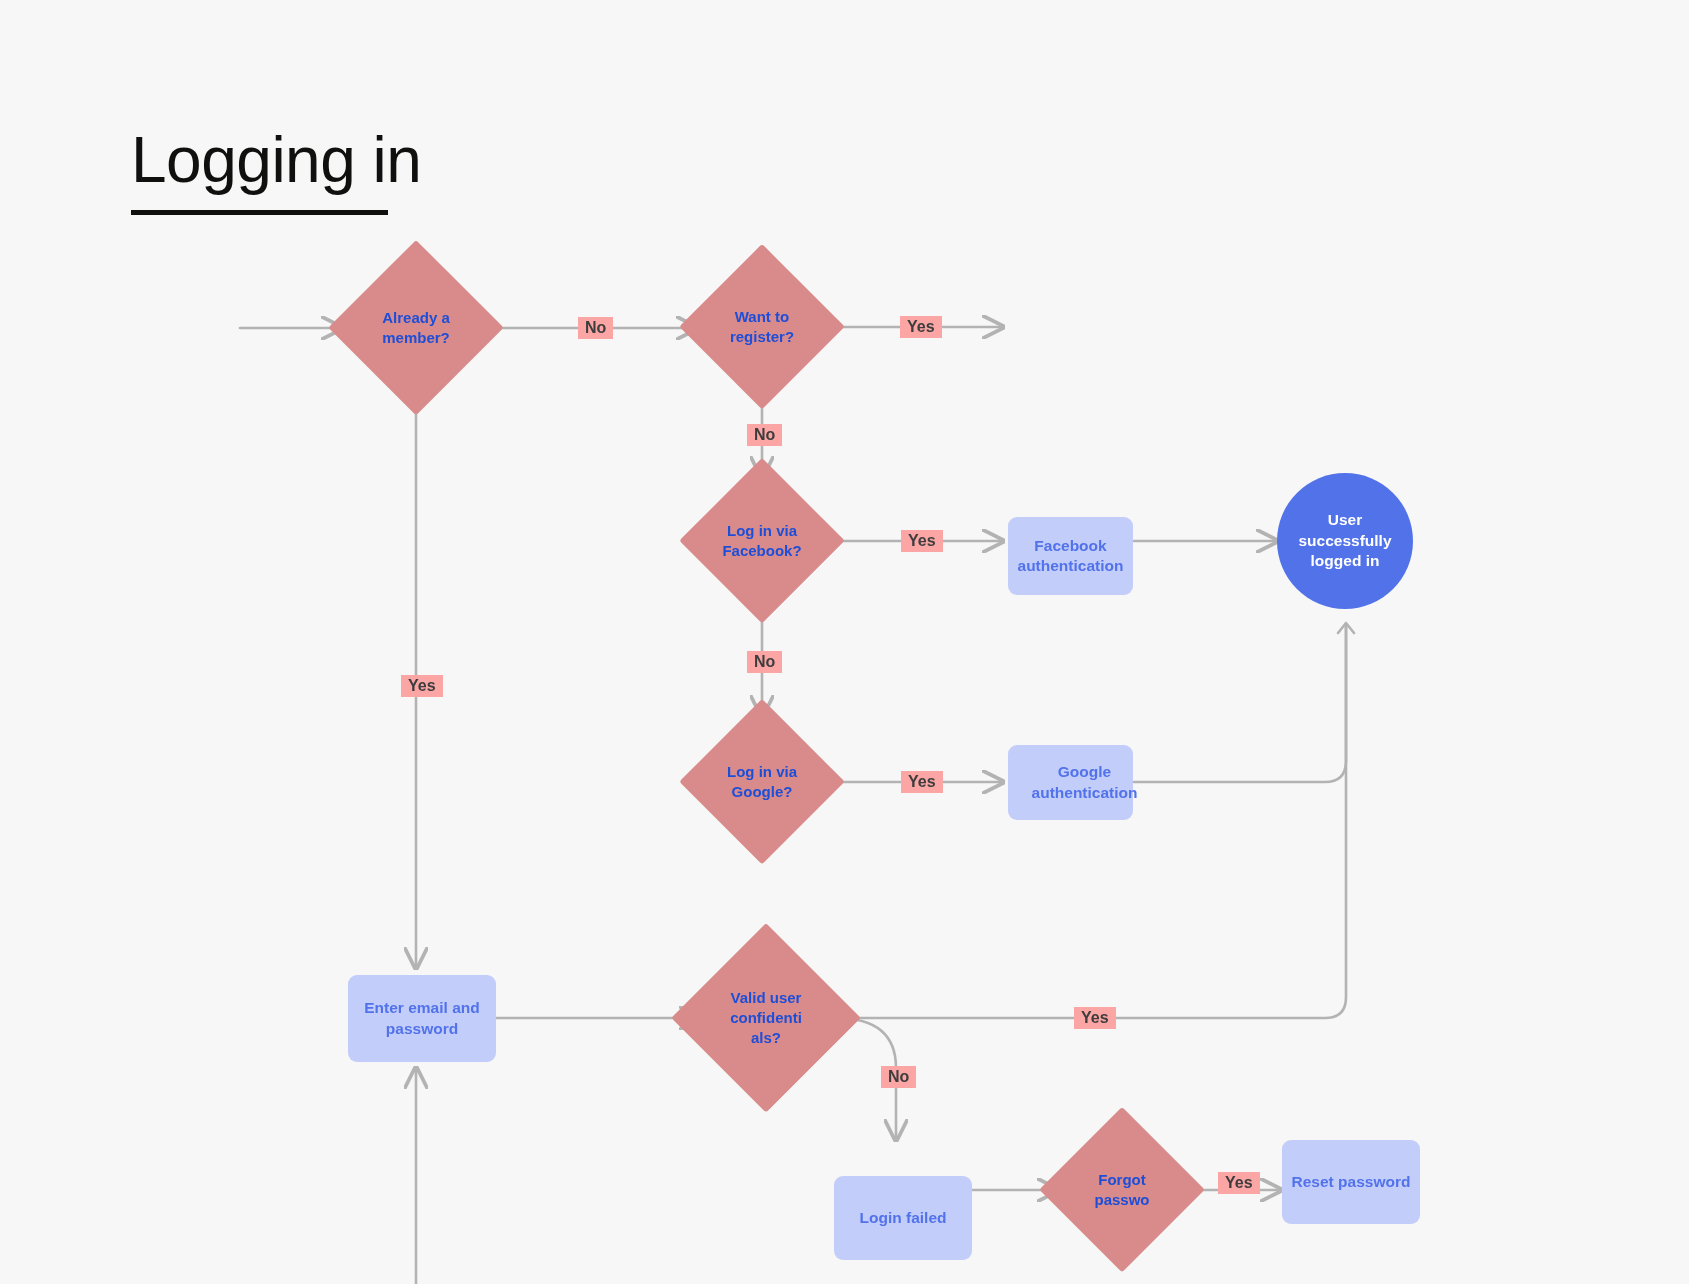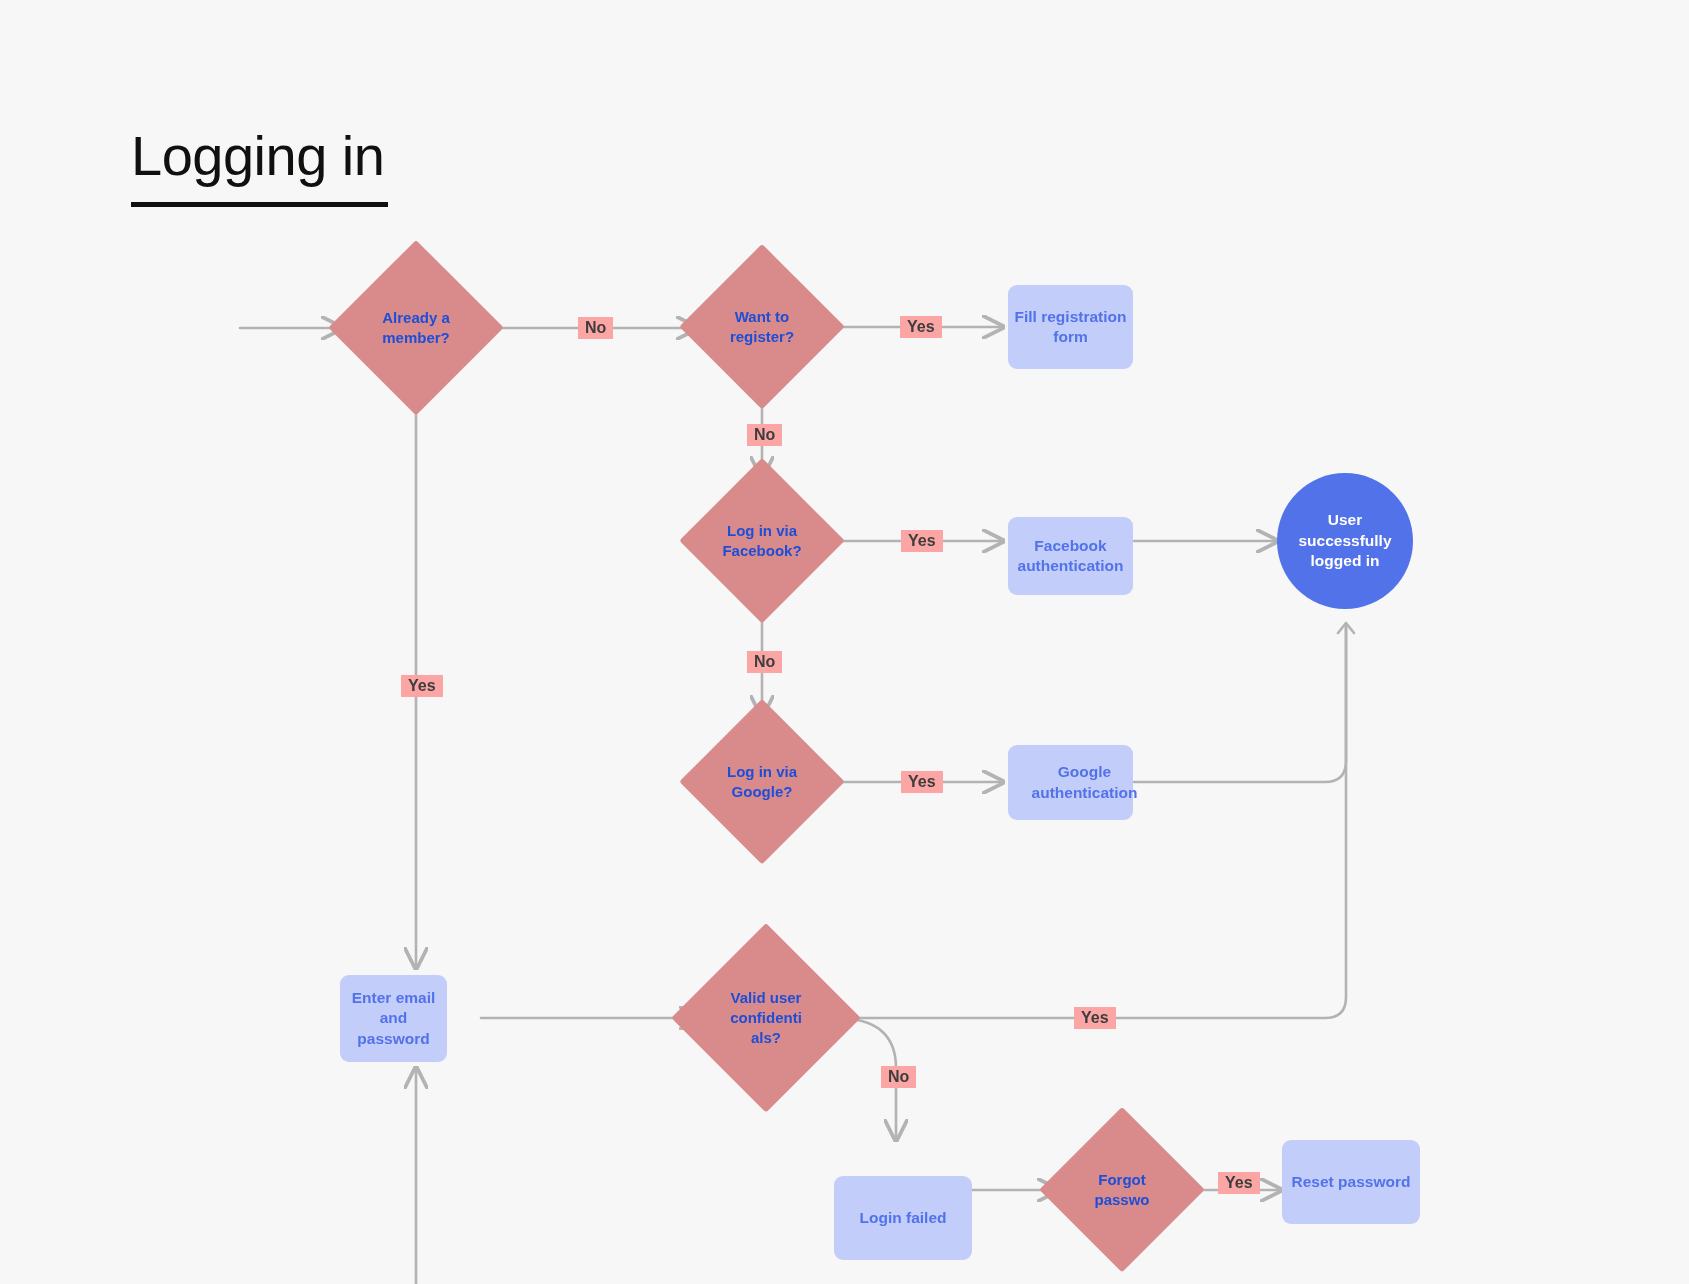--- a/index.html
+++ b/index.html
@@ -28,21 +28,21 @@
     pointer-events: none;
   }
 
   
   .title-wrap {
     position: absolute;
     left: 131px;
     top: 128px;
   }
   .title-text {
-    font-size: 56px;
+    font-size: 64px;
     font-weight: 400;
     color: #10100f;
     letter-spacing: -0.5px;
     line-height: 1.0;
     white-space: nowrap;
   }
   .title-rule {
     width: 257px;
     height: 5px;
     background: #10100f;
@@ -178,24 +178,20 @@
   <div class="node n-diamond" style="left:328px; top:240px; width:176px; height:176px;">
     <span class="lbl">Already a
 member?</span>
   </div>
 
   <div class="node n-diamond" style="left:679px; top:244px; width:166px; height:166px;align-items:center;">
     <span class="lbl">Want to
 register?</span>
   </div>
 
-  <div class="node n-box" style="left:1008px; top:285px; width:125px; height:84px;">
-    <span class="lbl">Fill registration
-form</span>
-  </div>
 
   <div class="node n-diamond" style="left:679px; top:458px; width:166px; height:166px;">
     <span class="lbl">Log in via
 Facebook?</span>
   </div>
 
   <div class="node n-box" style="left:1008px; top:502px; width:125px; height:78px;margin-top:15px;">
     <span class="lbl">Facebook
 authentication</span>
   </div>
@@ -209,21 +205,21 @@
     <span class="lbl">Google
 authentication</span>
   </div>
 
   <div class="node n-circle big" style="left:1277px; top:473px; width:136px; height:136px;">
     <span class="lbl">User
 successfully
 logged in</span>
   </div>
 
-  <div class="node n-box" style="left:340px; top:975px; width:107px; height:87px;">
+  <div class="node n-box" style="left:348px; top:975px; width:148px; height:87px;">
     <span class="lbl">Enter email and
 password</span>
   </div>
 
   <div class="node n-diamond" style="left:671px; top:923px; width:190px; height:190px;">
     <span class="lbl">Valid user
 confidenti
 als?</span>
   </div>
 

